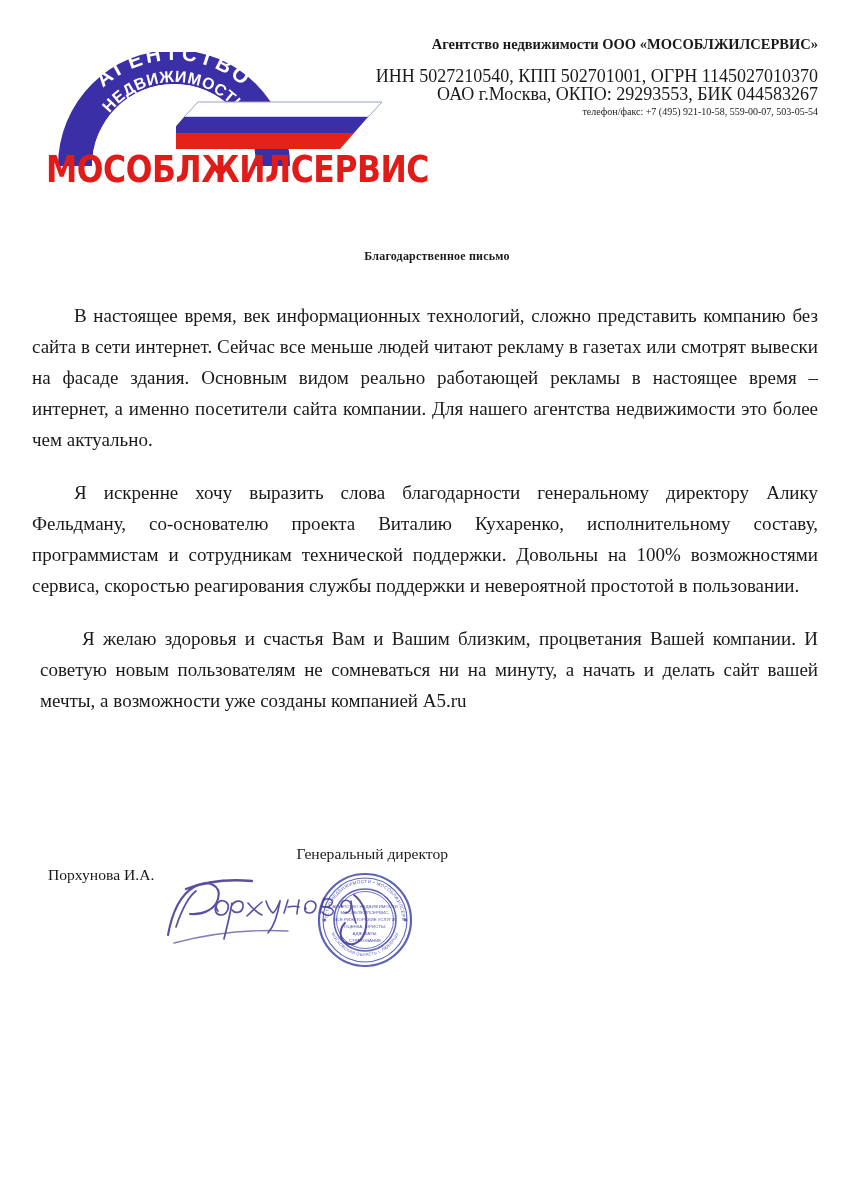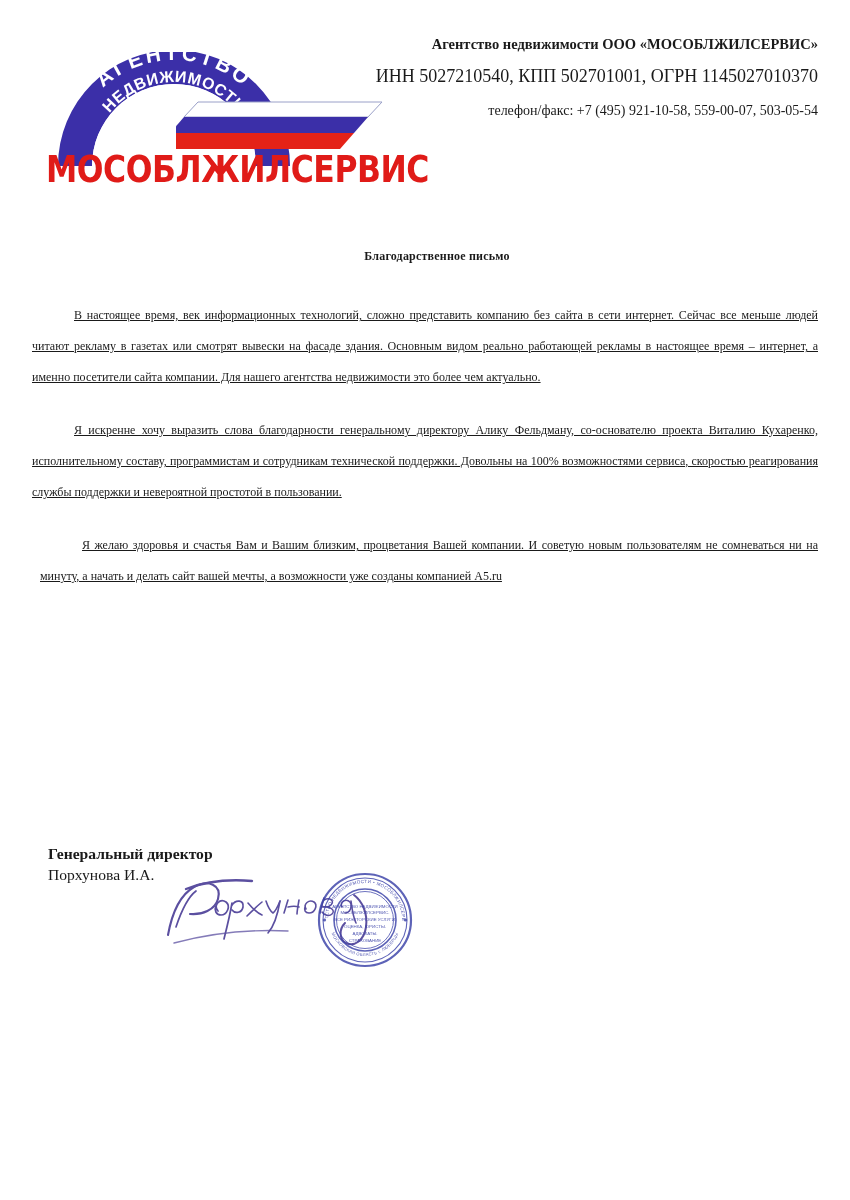--- a/index.html
+++ b/index.html
@@ -87,22 +87,21 @@
   }
   .company-reqs {
     font-size: 18px;
     line-height: 17.5px;
     white-space: nowrap;
   }
   .company-reqs .req-line {
     white-space: nowrap;
   }
   .company-phones {
-    margin-top: 16px;
-    font-size: 14px;
+    font-size: 10px;
     line-height: 18px;
     white-space: nowrap;
   }
 
   
   .doc-title {
     position: absolute;
     left: 12px;
     top: 249px;
     width: 850px;
@@ -115,42 +114,42 @@
   .body-text {
     position: absolute;
     left: 32px;
     top: 300px;
     width: 786px;
   }
   .body-text p {
     margin: 0 0 22px 0;
     text-indent: 42px;
     text-align: justify;
-    font-size: 12px;
+    font-size: 19px;
     line-height: 31px;
-    text-decoration: underline;
   }
   .body-text p:last-child {
     margin-bottom: 0;
     margin-left: 8px;
   }
 
   
   .signature-block {
     position: absolute;
     left: 48px;
     top: 843px;
     width: 400px;
     height: 130px;
   }
   .sig-title {
     font-size: 15.6px;
-    font-weight: bold;
+    font-weight: normal;
     line-height: 21px;
     white-space: nowrap;
+    text-align: right;
   }
   .sig-name {
     font-size: 15.6px;
     line-height: 21px;
     white-space: nowrap;
   }
   .sig-image {
     position: absolute;
     left: 108px;
     top: 22px;
@@ -201,20 +200,21 @@
       </div>
 
       <div class="logo-word">МОСОБЛЖИЛСЕРВИС</div>
     </div>
 
     <div class="company-info">
       <div class="company-name">Агентство недвижимости ООО «МОСОБЛЖИЛСЕРВИС»</div>
 
       <div class="company-reqs">
         <div class="req-line">ИНН 5027210540, КПП 502701001, ОГРН 1145027010370</div>
+        <div class="req-line">ОАО  г.Москва, ОКПО: 29293553, БИК 044583267</div>
       </div>
 
       <div class="company-phones">телефон/факс: +7 (495) 921-10-58, 559-00-07, 503-05-54</div>
     </div>
   </div>
 
   <div class="doc-title">Благодарственное письмо</div>
 
   <div class="body-text">
     <p>В настоящее время, век информационных технологий, сложно представить компанию без сайта в сети интернет. Сейчас все меньше людей читают рекламу в газетах или смотрят вывески на фасаде здания. Основным видом реально работающей рекламы в настоящее время – интернет, а именно посетители сайта компании. Для нашего агентства недвижимости это более чем актуально.</p>

